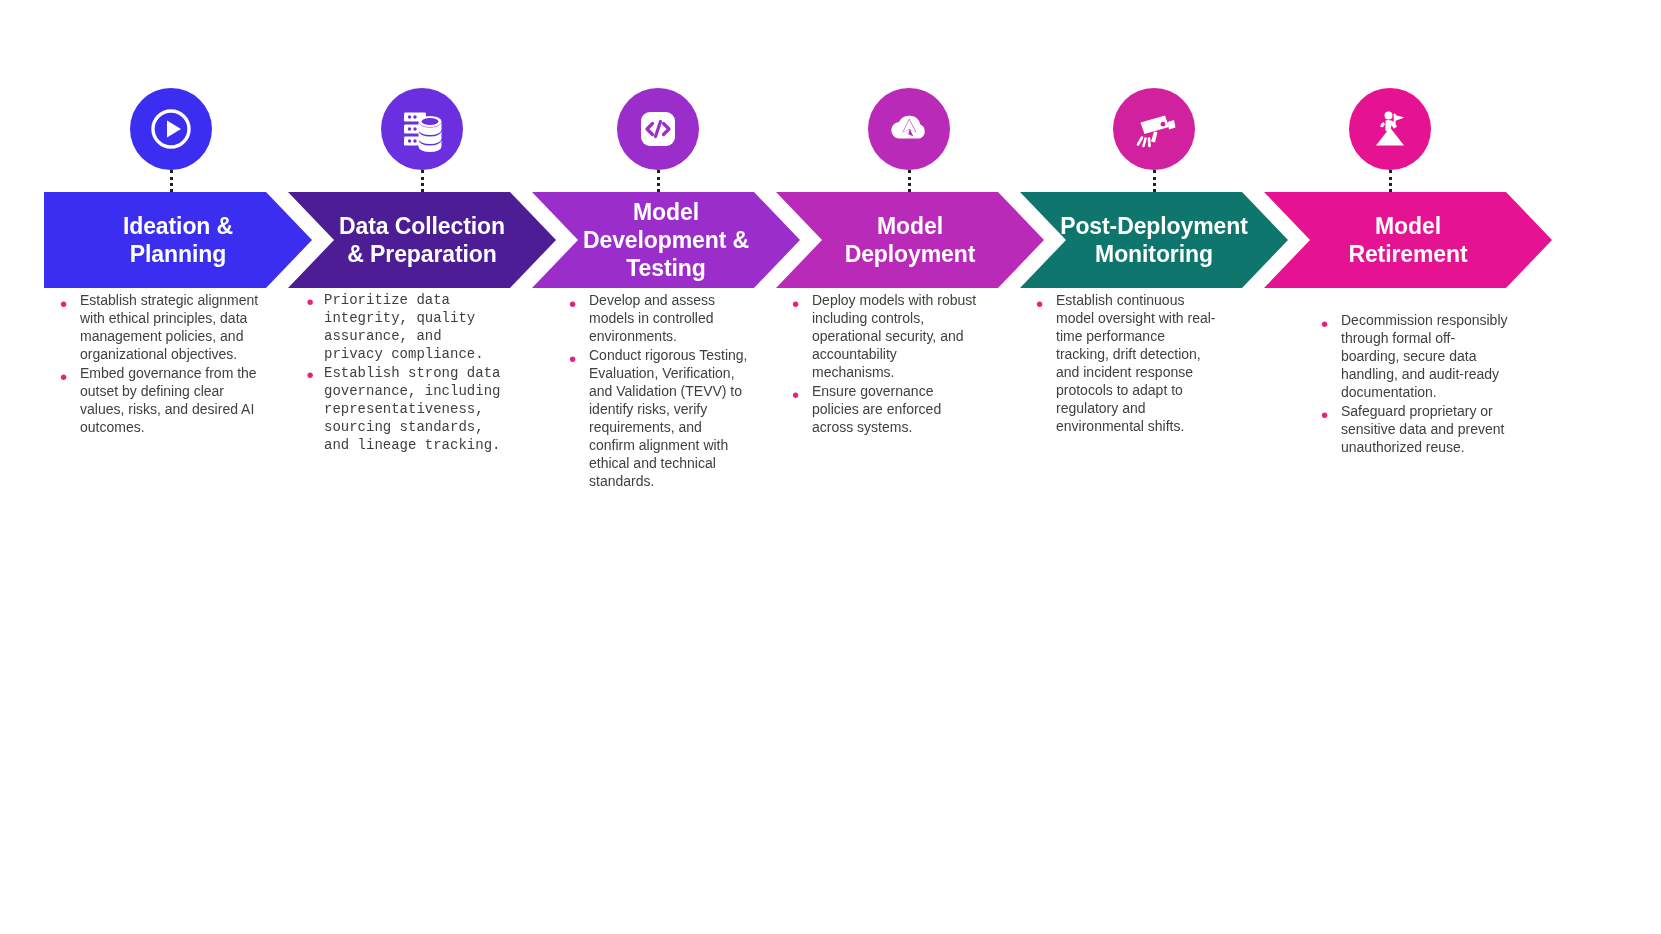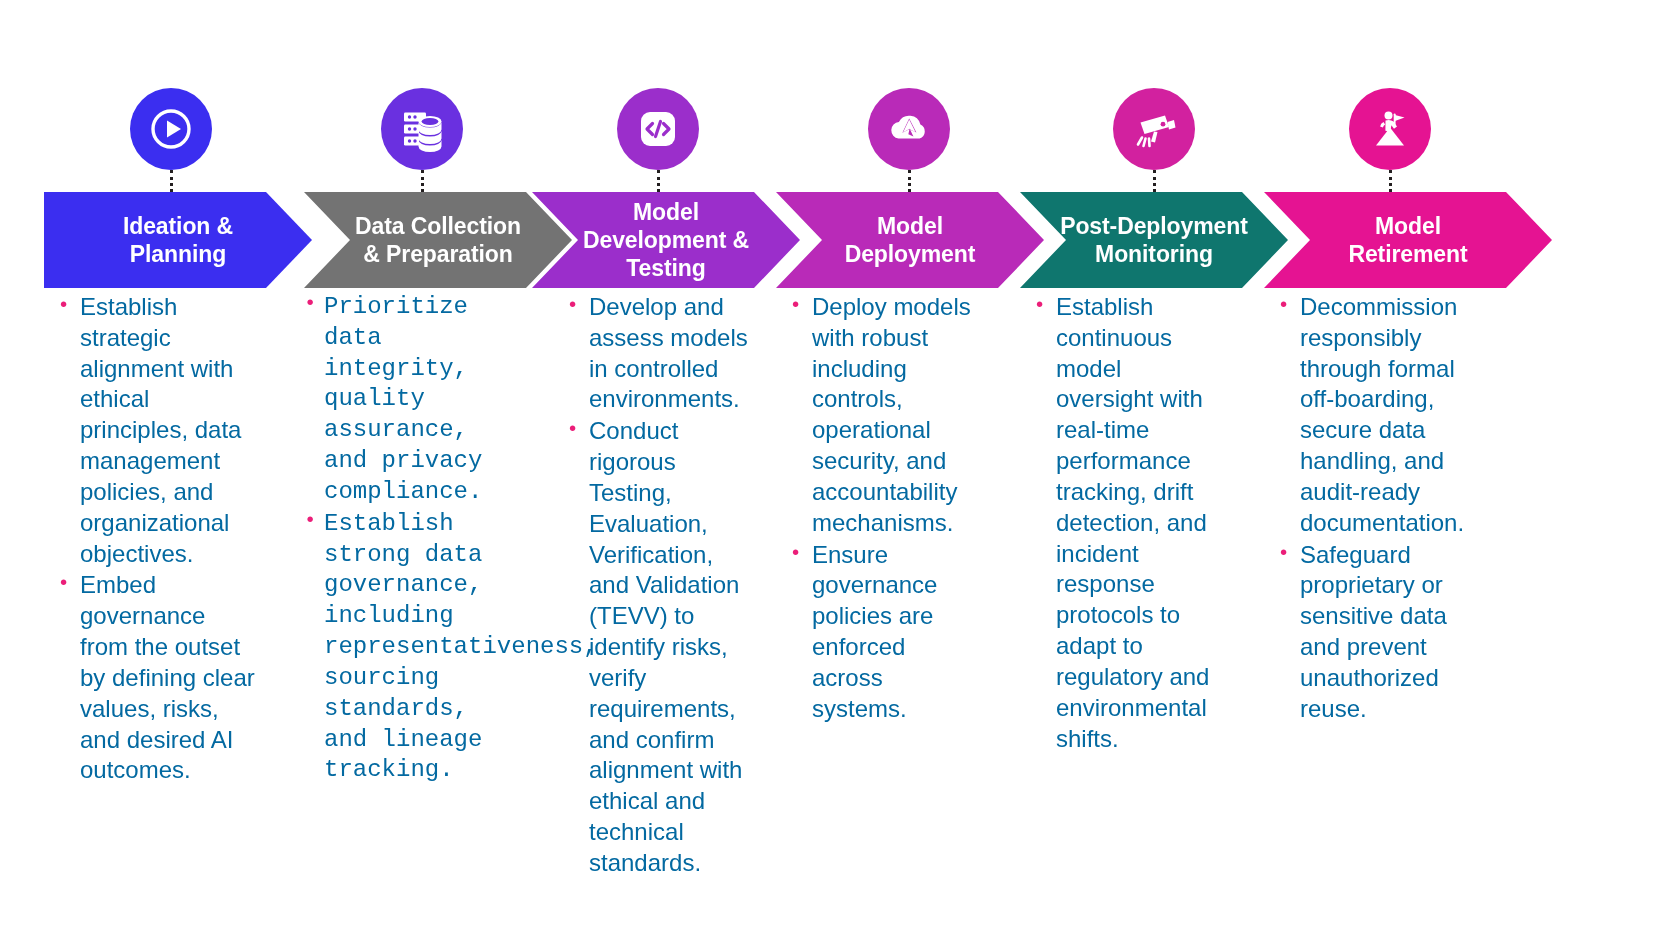--- a/index.html
+++ b/index.html
@@ -98,22 +98,22 @@
 
   .bullet-col {
     position: absolute;
     top: 0;
   }
 
   .bullet-list { list-style: none; }
 
   .bullet-item {
     position: relative;
-    color: #0369a1;
-    font-size: 24px;
+    color: #404040;
+    font-size: 14px;
     line-height: 1.285;
     padding-left: 25px;
     margin-bottom: 1px;
   }
 
   .bullet-item::before {
     content: "\2022";
     position: absolute;
     left: 5px;
     top: -1px;
@@ -228,21 +228,21 @@
     <div class="icon-stem" style="left:1389px;"></div>
   </div>
 
   <div class="band-layer">
 
     <div class="band first" style="left:44px; width:268px; background:#3b2ef0;">
       <span class="band-label">Ideation &amp;
 Planning</span>
     </div>
 
-    <div class="band" style="left:304px; width:268px; background:#737373;">
+    <div class="band" style="left:288px; width:268px; background:#4c1d95;">
       <span class="band-label">Data Collection
 &amp; Preparation</span>
     </div>
 
     <div class="band" style="left:532px; width:268px; background:#9b2ecb;">
       <span class="band-label">Model
 Development &amp;
 Testing</span>
     </div>
 
@@ -291,21 +291,21 @@
         <li class="bullet-item">Ensure governance policies are enforced across systems.</li>
       </ul>
     </div>
 
     <div class="bullet-col" style="left:1031px; width:190px;">
       <ul class="bullet-list">
         <li class="bullet-item">Establish continuous model oversight with real-time performance tracking, drift detection, and incident response protocols to adapt to regulatory and environmental shifts.</li>
       </ul>
     </div>
 
-    <div class="bullet-col" style="left:1275px; width:192px;">
+    <div class="bullet-col" style="left:1316px; width:192px;margin-top:20px;">
       <ul class="bullet-list">
         <li class="bullet-item">Decommission responsibly through formal off-boarding, secure data handling, and audit-ready documentation.</li>
         <li class="bullet-item">Safeguard proprietary or sensitive data and prevent unauthorized reuse.</li>
       </ul>
     </div>
   </div>
 
 </div>
 
 </body></html>

